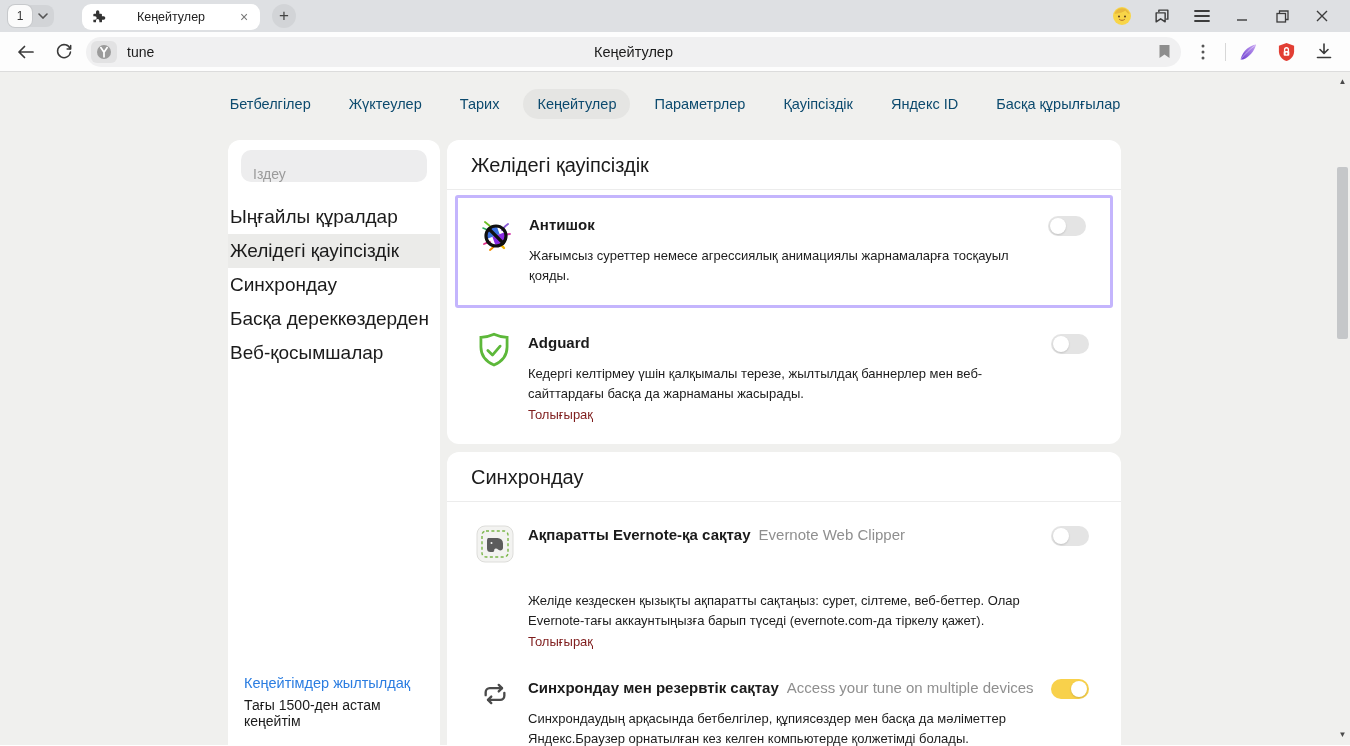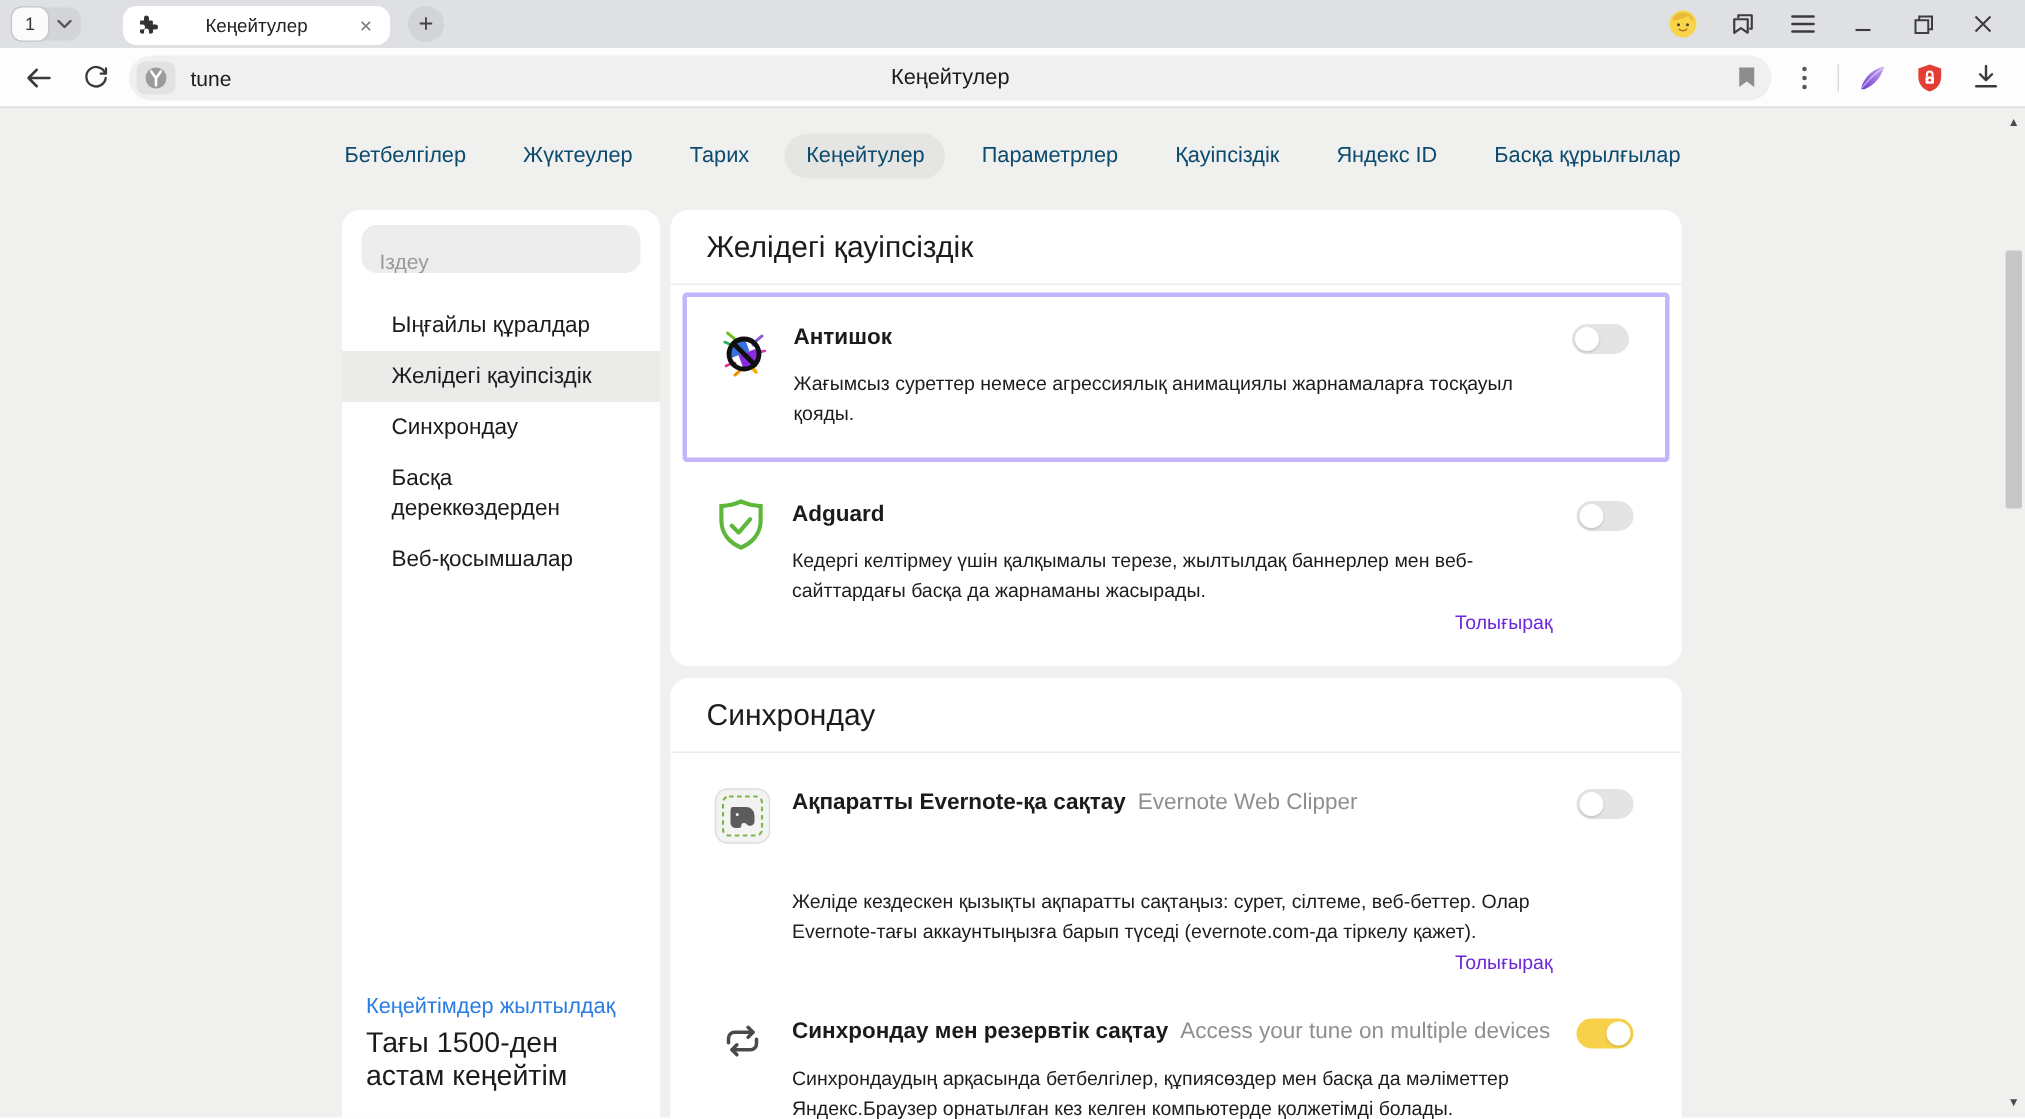--- a/index.html
+++ b/index.html
@@ -42,40 +42,40 @@
   .nav-tab.selected { background:#e5e5e3; }
 
   .sidebar { position:absolute; left:228px; top:68px; width:212px; height:605px;
     background:#fff; border-radius:12px 12px 0 0; display:flex; flex-direction:column; padding-top:10px; }
   .search-box { margin:0 13px; height:32px; background:#ededee; border-radius:10px;
     display:flex; align-items:flex-end; padding:0 12px; }
   .search-box input { border:none; outline:none; background:transparent; font-size:14px; width:100%;
     font-family:inherit; color:#1b1b1b; }
   .search-box input::placeholder { color:#9a9a9a; }
   .side-list { margin-top:18px; }
-  .side-item { font-size:15px; padding:7px 33px; line-height:20px; cursor:pointer; }
+  .side-item { font-size:19px; padding:7px 2px; line-height:20px; cursor:pointer; }
   .side-item.selected { background:#ebebe9; }
   .side-bottom { margin-top:auto; padding:0 16px 16px 16px; }
   .catalog-link { color:#2b7de1; font-size:14.5px; cursor:pointer; }
-  .catalog-note { font-size:19px; margin-top:6px; color:#1b1b1b; }
+  .catalog-note { font-size:14px; margin-top:6px; color:#1b1b1b; }
 
   .main-col { position:absolute; left:447px; top:68px; width:674px; }
   .card { background:#fff; border-radius:12px; overflow:hidden; }
   .card + .card { margin-top:8px; }
   .card.clip { height:315px; border-radius:12px 12px 0 0; }
   .card-header { font-size:20px; padding:14px 24px 12px 24px; border-bottom:1px solid #ececec; }
 
   .ext-row { display:flex; align-items:flex-start; padding:22px 32px 22px 28px; }
   .ext-icon { width:40px; flex:0 0 40px; margin-right:13px; }
   .ext-body { flex:1; padding-top:2px; }
   .ext-title { font-size:15px; font-weight:bold; }
   .ext-sub { font-size:15px; font-weight:normal; color:#8f8f8f; margin-left:8px; }
   .ext-desc { font-size:13px; line-height:1.5; margin-top:13px; color:#1c1c1c; }
   .ext-desc.w480 { max-width:480px; } .ext-desc.w545 { max-width:545px;margin-top:48px; } .ext-desc.w580 { max-width:580px; }
-  .ext-link { font-size:13px; color:#6d28d9; margin-top:4px; cursor:pointer;text-align:right; }
+  .ext-link { font-size:13px; color:#7f1d1d; margin-top:4px; cursor:pointer; }
 
   .toggle { width:38px; height:20px; border-radius:10px; background:#e4e4e4; position:relative;
     flex:0 0 38px; margin-left:16px; margin-top:2px; cursor:pointer; }
   .toggle::after { content:""; position:absolute; width:16px; height:16px; border-radius:50%;
     background:#fff; top:2px; left:2px; box-shadow:0 1px 2px rgba(0,0,0,.15); }
   .toggle.on { background:#f8d14b; }
   .toggle.on::after { left:auto; right:2px; }
 
   .callout { margin:5px 8px 14px 8px; border:3px solid #c4b5fd; border-radius:3px; }
   .callout .ext-row { padding:16px 24px 20px 18px; }

